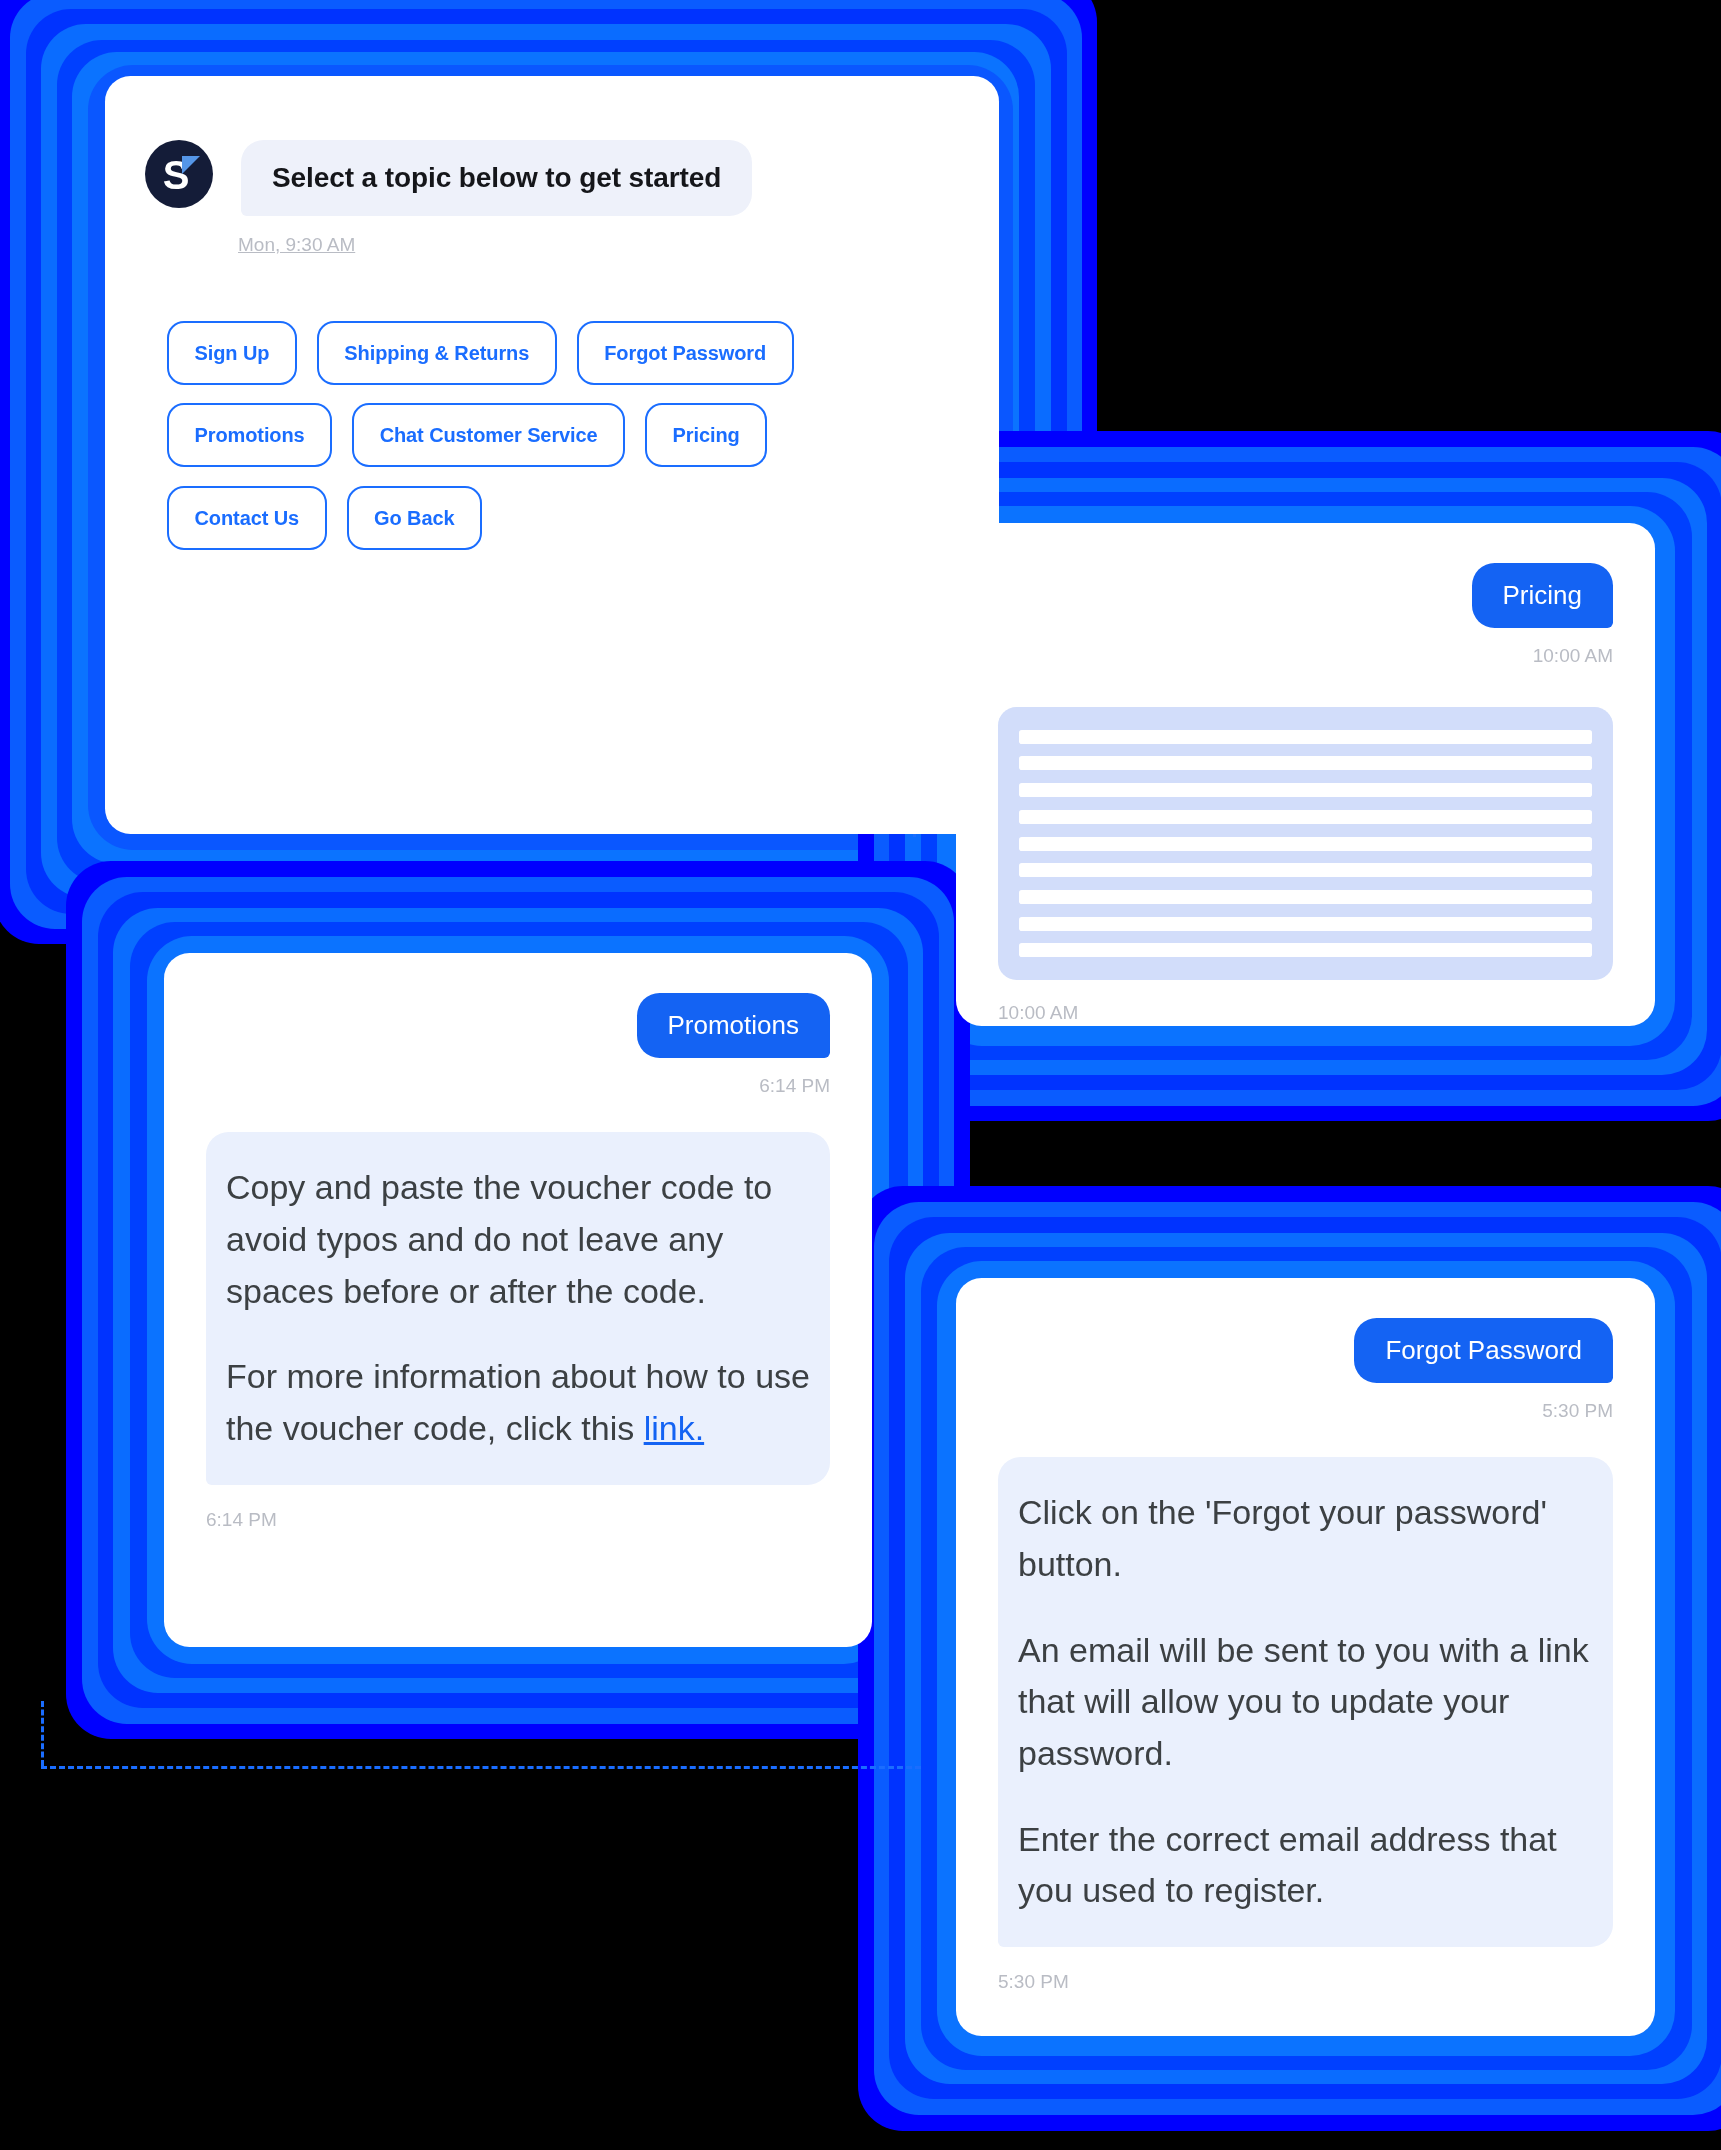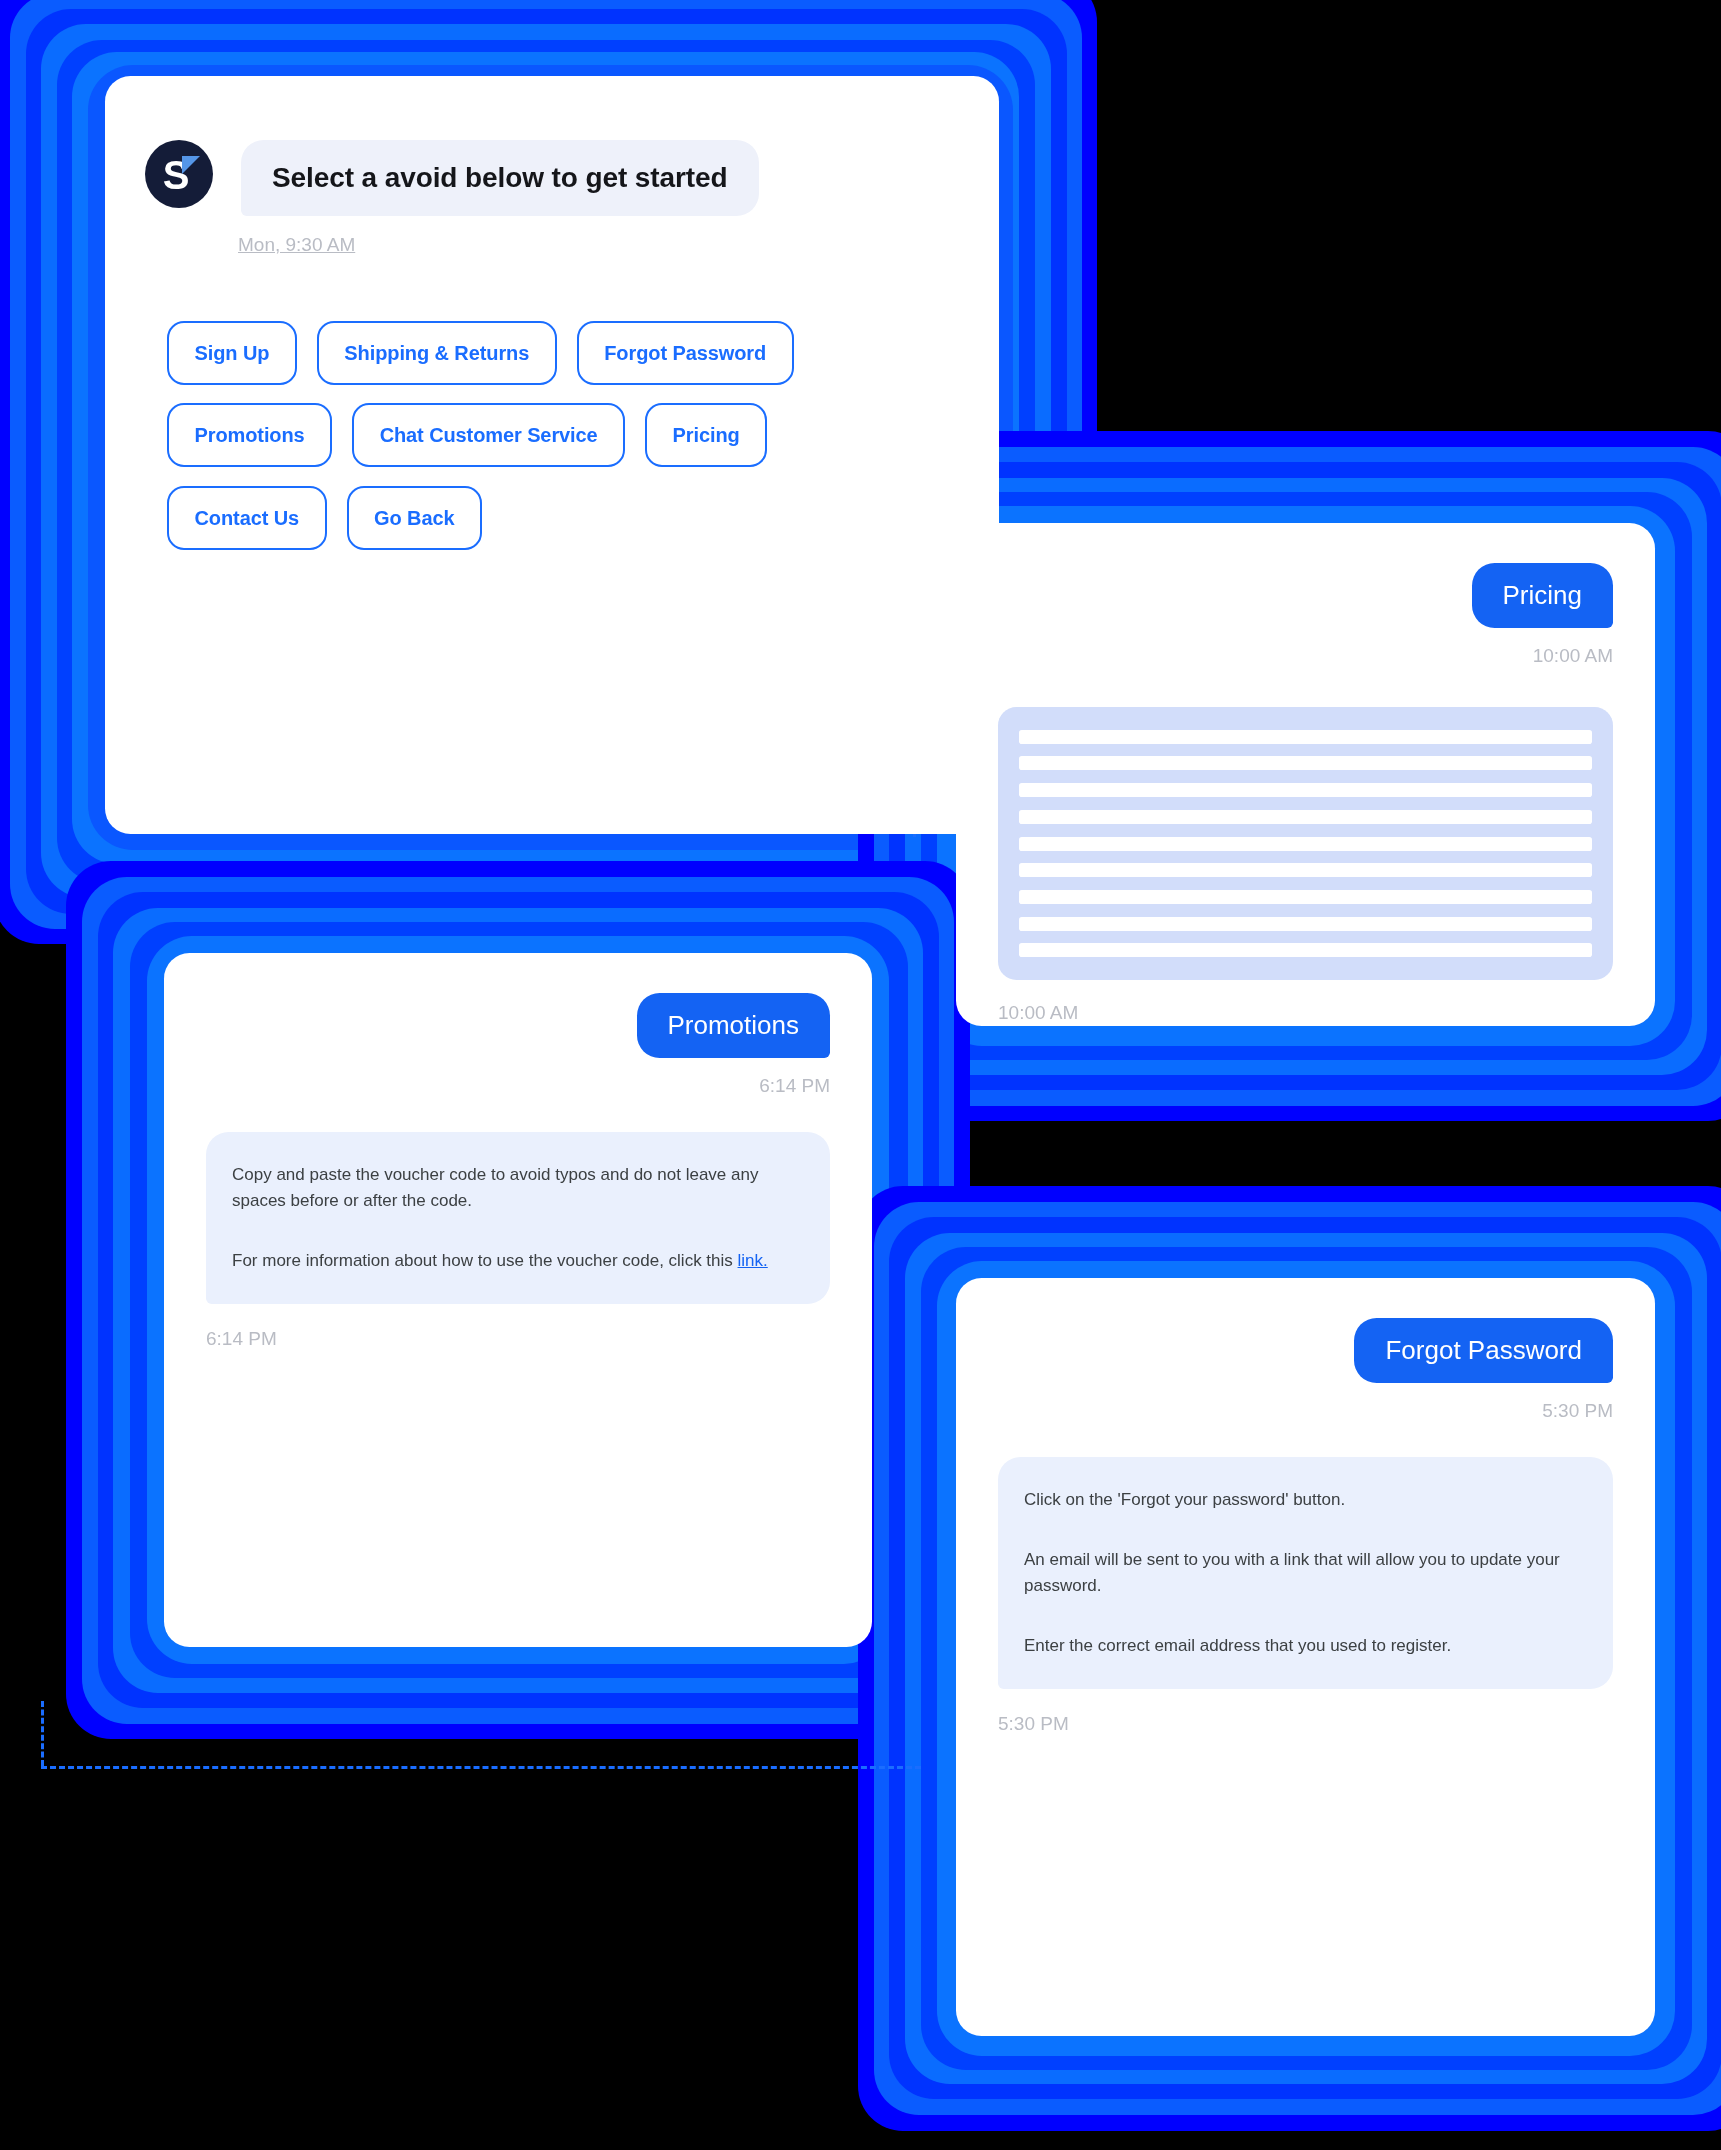--- a/index.html
+++ b/index.html
@@ -179,22 +179,22 @@
     margin-top: 17px;
   }
   .stamp-left {
     text-align: left;
     font-size: 19px;
     color: #b9bcc4;
   }
   .in-bubble {
     background: #eaf0fd;
     border-radius: 22.6px 22.6px 22.6px 5.7px;
-    padding: 30px 26px;
-    font-size: 17px;
+    padding: 30px 20px;
+    font-size: 34px;
     line-height: 1.52;
     color: #3c4043;
   }
   .in-bubble p { margin: 0; }
   .in-bubble p + p { margin-top: 34px; }
   .in-bubble a {
     color: #1463f3;
     text-decoration: underline;
   }
 
@@ -266,21 +266,21 @@
   <div class="dash-v" style="left:41px; top:1701px; height:65px;"></div>
   <div class="dash-h" style="left:41px; top:1766px; width:880px;"></div>
 
   <div class="card" id="card-menu">
 
     <div class="menu-head">
       <div class="avatar">
         <span class="s-letter">S</span>
         <span class="tri"></span>
       </div>
-      <div class="intro-bubble">Select a avoid below to get started</div>
+      <div class="intro-bubble">Select a topic below to get started</div>
     </div>
 
     <div class="menu-time">Mon, 9:30 AM</div>
 
     <div class="chips">
       <button class="chip">Sign Up</button>
       <button class="chip">Shipping &amp; Returns</button>
       <button class="chip">Forgot Password</button>
       <button class="chip">Promotions</button>
       <button class="chip">Chat Customer Service</button>

